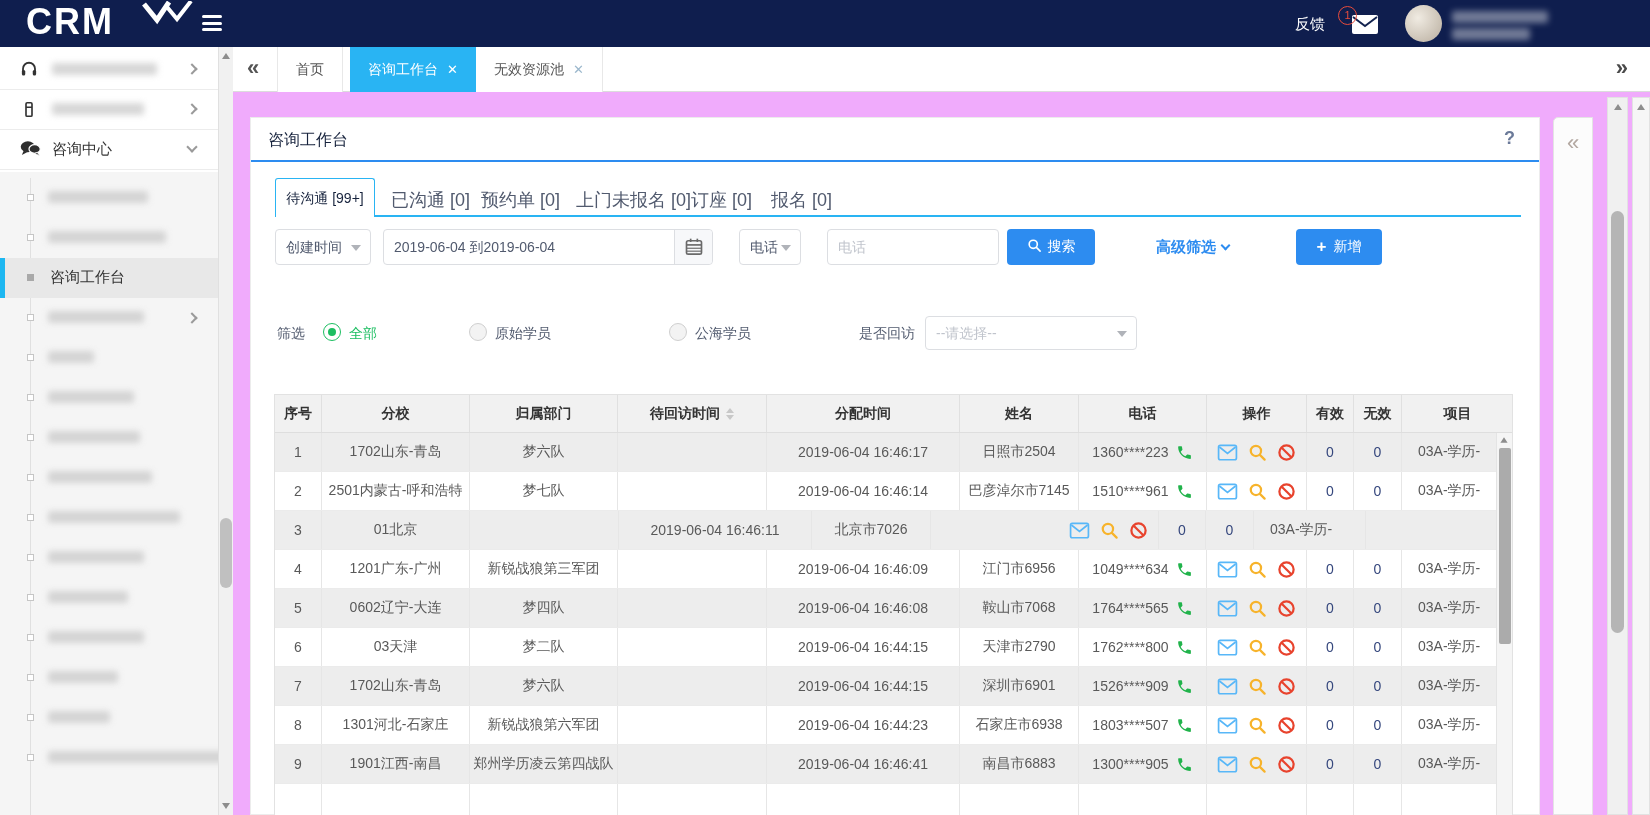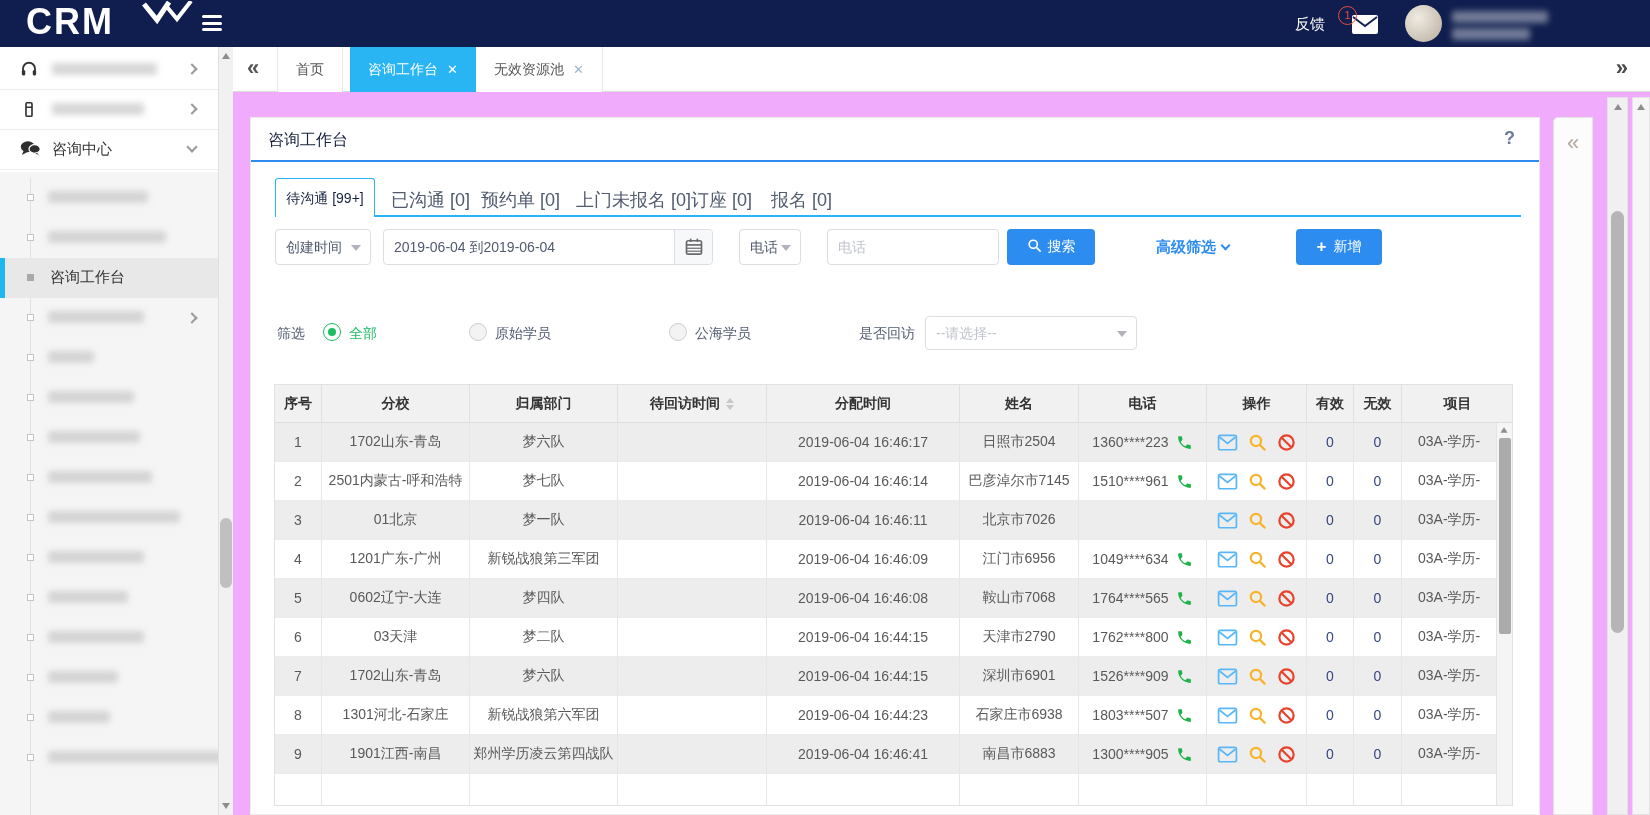--- a/index.html
+++ b/index.html
@@ -91,21 +91,21 @@
   
   .radio-row { position:absolute; left:0; top:196px; width:100%; height:40px; font-size:14px; color:#515a6e; }
   .rr-label { position:absolute; top:11px; }
   .radio { position:absolute; top:9px; width:18px; height:18px; border-radius:50%; background:#f3f3f3; border:1px solid #cfcfcf; cursor:pointer; }
   .radio.sel { background:#fff; border:1px solid #1cbe61; }
   .radio.sel::after { content:""; position:absolute; left:4px; top:4px; width:8px; height:8px; border-radius:50%; background:#1cbe61; }
   .radio-label { position:absolute; top:11px; cursor:pointer; }
   .radio-label.green { color:#1cbe61; }
 
   
-  .tbl-wrap { position:absolute; left:23px; top:266px; width:1239px; height:422px; overflow:hidden; border:1px solid #e2e2e2; }
+  .tbl-wrap { position:absolute; left:23px; top:276px; width:1239px; height:422px; overflow:hidden; border:1px solid #e2e2e2; }
   .thead { display:flex; height:38px; background:#f1f1f1; border-bottom:1px solid #dedede; }
   .th { flex:none; display:flex; align-items:center; justify-content:center; font-size:14px; font-weight:bold; color:#333;
     border-right:1px solid #e0e0e0; position:relative; }
   .sorter { display:inline-flex; flex-direction:column; margin-left:6px; gap:2px; cursor:pointer; }
   .sorter i { display:block; width:0; height:0; border-left:4px solid transparent; border-right:4px solid transparent; }
   .sorter .up { border-bottom:5px solid #c8c8c8; }
   .sorter .dn { border-top:5px solid #c8c8c8; }
   .trow { display:flex; height:39px; background:#fff; border-bottom:1px solid #ebebeb; }
   .trow.stripe { background:#ededed; }
   .td { flex:none; display:flex; align-items:center; justify-content:center; font-size:14px; color:#595959;
@@ -433,21 +433,20 @@
                 </svg>
               </span>
             </div>
             <div class="td count" style="width: 47px;">0</div>
             <div class="td count" style="width: 48px;">0</div>
             <div class="td project" style="width: 112px;">03A-学历-</div>
           </div>
           <div class="trow stripe">
             <div class="td" style="width: 47px;">3</div>
             <div class="td" style="width: 148px;">01北京</div>
-            <div class="td" style="width: 148px;">梦一队</div>
             <div class="td" style="width: 149px;"></div>
             <div class="td" style="width: 193px;">2019-06-04 16:46:11</div>
             <div class="td" style="width: 119px;">北京市7026</div>
             <div class="td" style="width: 128px; margin-top: 40px;">
               <span class="phone-wrap">
                 <span>1501****531</span>
                 <svg width="17" height="17" viewBox="0 0 24 24">
                   <path fill="#21b34b" d="M6.62 10.79c1.44 2.83 3.76 5.14 6.59 6.59l2.2-2.2c.27-.27.67-.36 1.02-.24 1.12.37 2.33.57 3.57.57.55 0 1 .45 1 1V20c0 .55-.45 1-1 1-9.39 0-17-7.61-17-17 0-.55.45-1 1-1h3.5c.55 0 1 .45 1 1 0 1.25.2 2.45.57 3.57.11.35.03.74-.25 1.02l-2.2 2.2z"></path>
                 </svg>
               </span>

